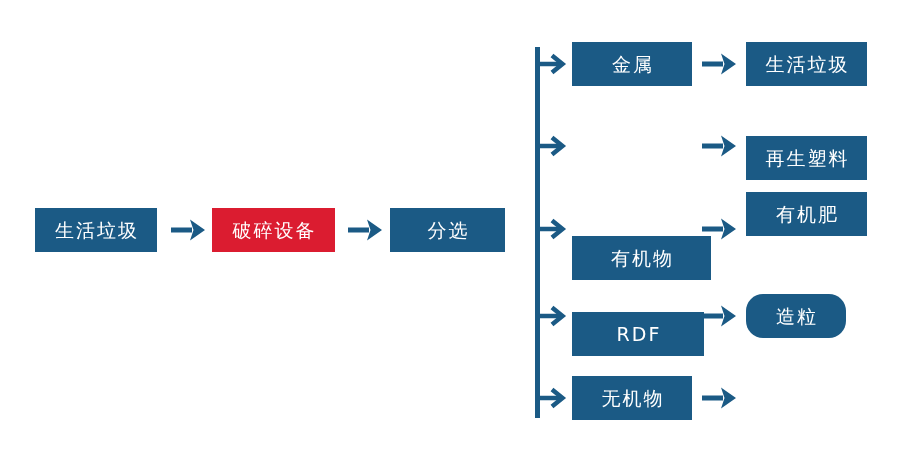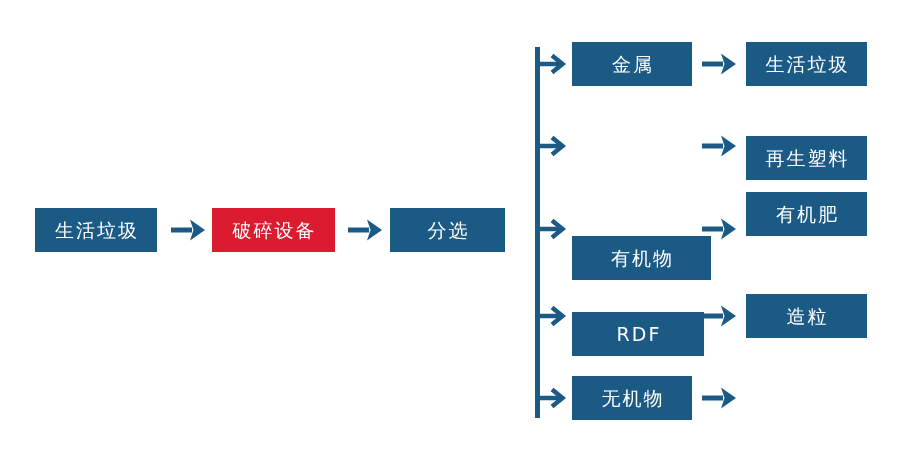--- a/index.html
+++ b/index.html
@@ -97,21 +97,21 @@
 
   <svg class="jarrow" style="left:538px;top:302px;" viewBox="0 0 30 28">
     <line class="strokepart" x1="1" y1="14" x2="22" y2="14" stroke-width="4.5"></line>
     <polyline class="strokepart" points="14,5.5 24.5,14 14,22.5" stroke-width="4.5"></polyline>
   </svg>
   <div class="box" style="left:572px;top:312px;width:132px;">RDF</div>
   <svg class="arrow" style="left:701px;top:302px;" viewBox="0 0 36 28">
     <rect class="fillpart" x="1" y="11.5" width="21" height="5"></rect>
     <polygon class="fillpart" points="20,3.5 35,14 20,24.5 23.5,14"></polygon>
   </svg>
-  <div class="box" style="left:746px;top:294px;width:121px;">造粒</div>
+  <div class="box" style="left:746px;top:294px;width:100px;border-radius:17px;">造粒</div>
 
   <svg class="jarrow" style="left:538px;top:384px;" viewBox="0 0 30 28">
     <line class="strokepart" x1="1" y1="14" x2="22" y2="14" stroke-width="4.5"></line>
     <polyline class="strokepart" points="14,5.5 24.5,14 14,22.5" stroke-width="4.5"></polyline>
   </svg>
   <div class="box" style="left:572px;top:376px;width:120px;">无机物</div>
   <svg class="arrow" style="left:701px;top:384px;" viewBox="0 0 36 28">
     <rect class="fillpart" x="1" y="11.5" width="21" height="5"></rect>
     <polygon class="fillpart" points="20,3.5 35,14 20,24.5 23.5,14"></polygon>
   </svg>

